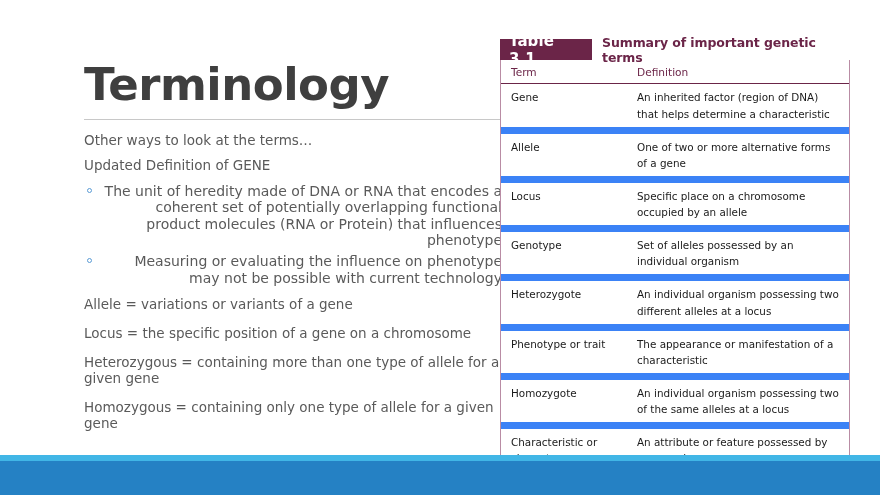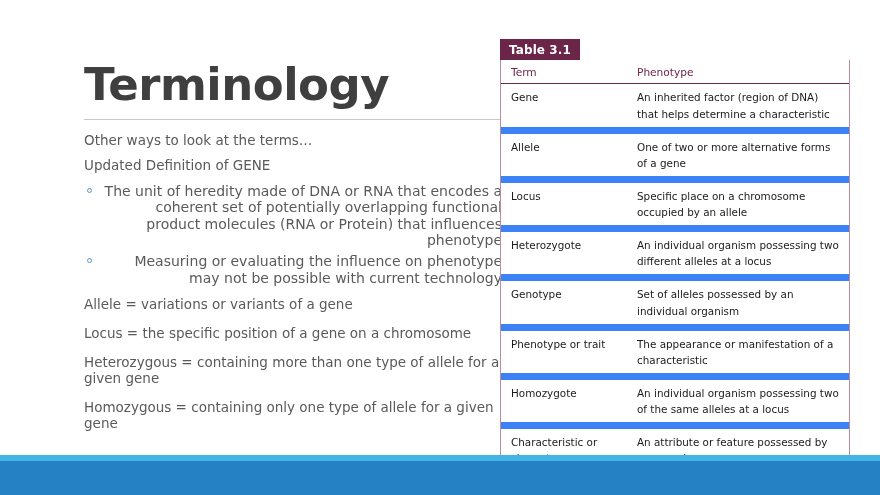--- a/index.html
+++ b/index.html
@@ -102,21 +102,21 @@
 
   .tbl-caption {
     display: flex;
     align-items: stretch;
     height: 21px;
   }
 
   .tbl-badge {
     background: #6b2548;
     color: #ffffff;
-    font-size: 12px;
+    font-size: 15px;
     font-weight: bold;
     padding: 0 9px;
     display: flex;
     align-items: center;
     letter-spacing: 0.1px;
   }
 
   .tbl-caption-text {
     color: #6b2548;
     font-size: 12.5px;
@@ -223,50 +223,51 @@
       <p class="para">Heterozygous = containing more than one type of allele for a given gene</p>
       <p class="para">Homozygous = containing only one type of allele for a given gene</p>
 
     </div>
   </div>
 
   <div class="table-wrap">
 
     <div class="tbl-caption">
       <div class="tbl-badge">Table 3.1</div>
+      <div class="tbl-caption-text">Summary of important genetic terms</div>
     </div>
 
     <div class="tbl-box">
       <table class="genetics">
         <thead>
           <tr>
             <th class="col-term">Term</th>
-            <th class="col-def">Phenotype</th>
+            <th class="col-def">Definition</th>
           </tr>
         </thead>
         <tbody>
           <tr>
             <td class="col-term">Gene</td>
             <td class="col-def">An inherited factor (region of DNA) that helps determine a characteristic</td>
           </tr>
           <tr>
             <td class="col-term">Allele</td>
             <td class="col-def">One of two or more alternative forms of a gene</td>
           </tr>
           <tr>
             <td class="col-term">Locus</td>
             <td class="col-def">Specific place on a chromosome occupied by an allele</td>
           </tr>
           <tr>
+            <td class="col-term">Genotype</td>
+            <td class="col-def">Set of alleles possessed by an individual organism</td>
+          </tr>
+          <tr>
             <td class="col-term">Heterozygote</td>
             <td class="col-def">An individual organism possessing two different alleles at a locus</td>
-          </tr>
-          <tr>
-            <td class="col-term">Genotype</td>
-            <td class="col-def">Set of alleles possessed by an individual organism</td>
           </tr>
           <tr>
             <td class="col-term">Phenotype or trait</td>
             <td class="col-def">The appearance or manifestation of a characteristic</td>
           </tr>
           <tr>
             <td class="col-term">Homozygote</td>
             <td class="col-def">An individual organism possessing two of the same alleles at a locus</td>
           </tr>
           <tr>

